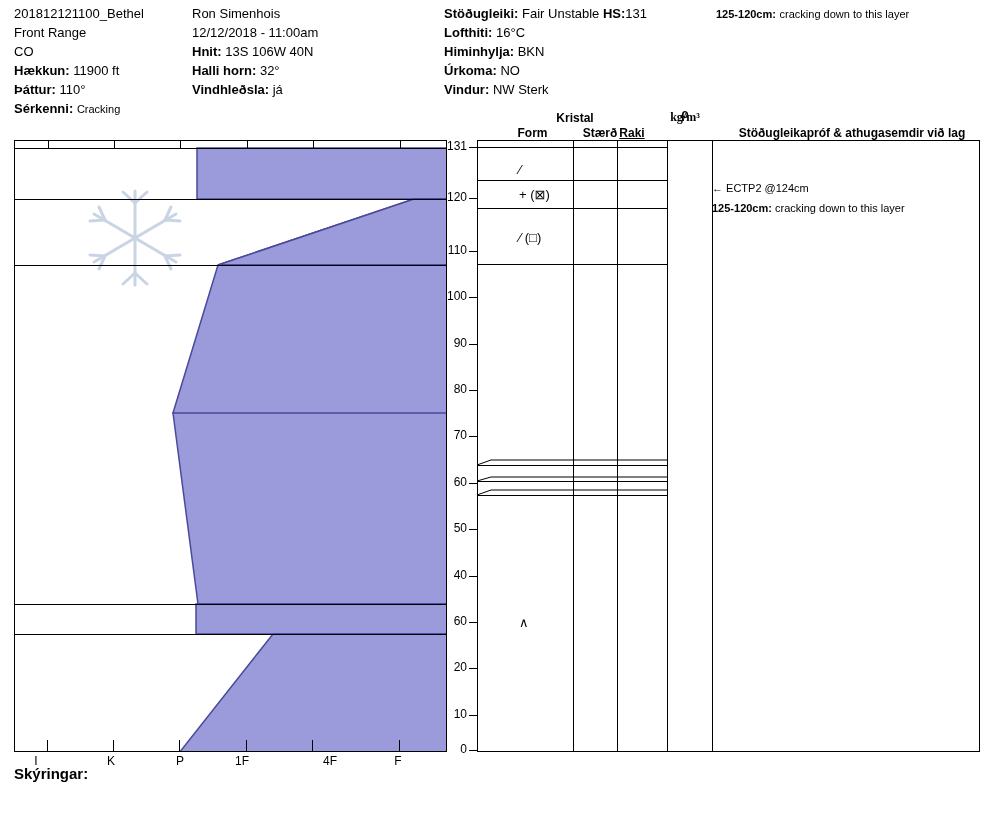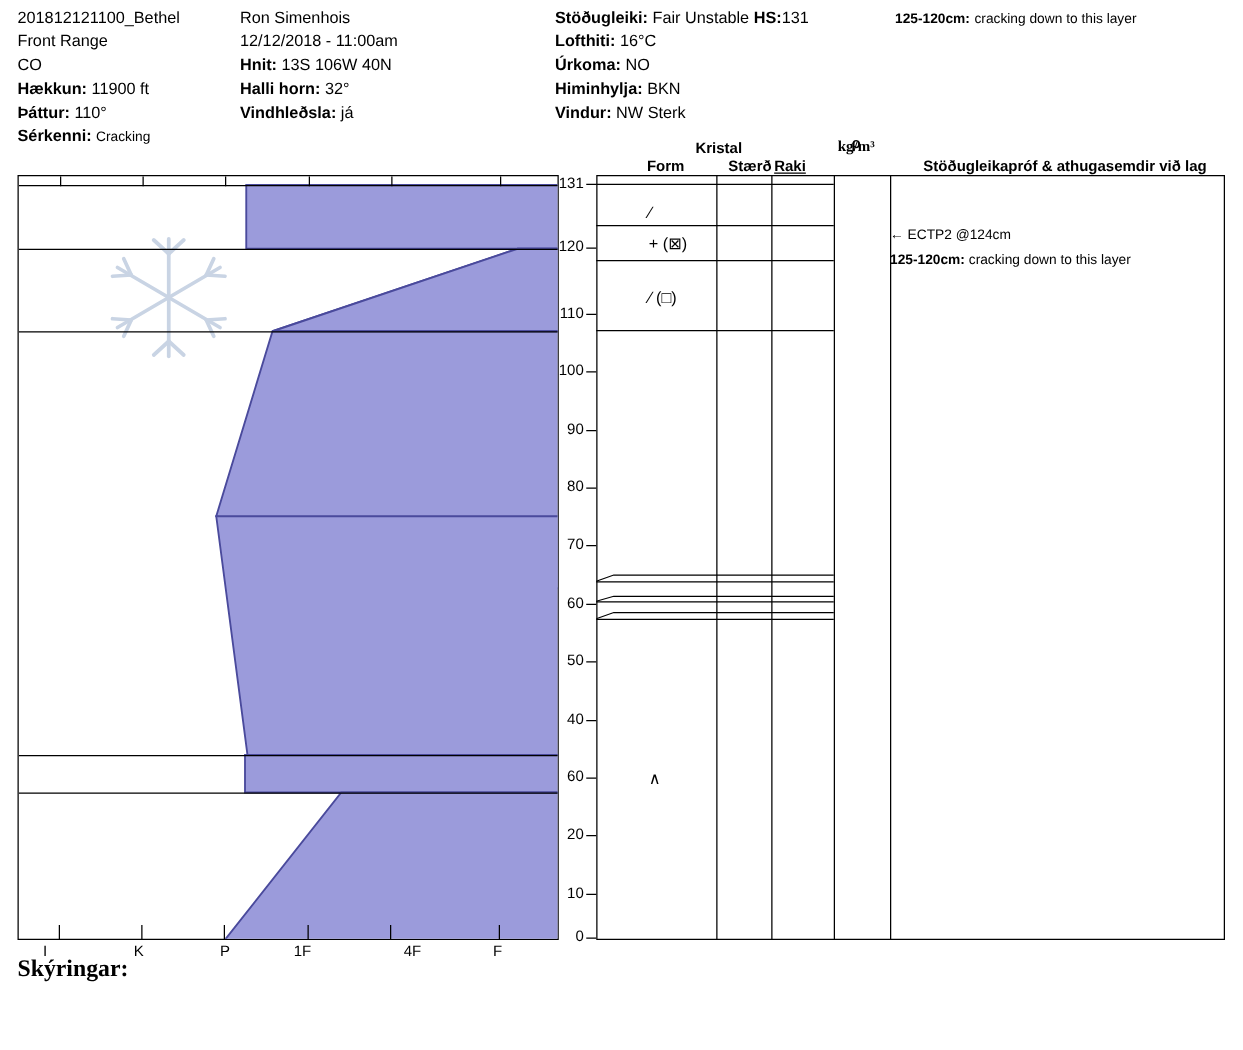--- a/index.html
+++ b/index.html
@@ -44,21 +44,21 @@
     position: absolute; left: 26px; top: 62px;
     font-size: 20px; letter-spacing: 3px; font-weight: bold;
     color: #f0a060; opacity: .75;
     font-family: "Liberation Sans", sans-serif;
   }
 
   
   .hardlbl { position: absolute; top: 754px; font-size: 12px; text-align: center; width: 40px; }
   .hardtick { position: absolute; top: 740px; width: 1px; height: 12px; background: #000; }
 
-  #skyr { position: absolute; left: 14px; top: 765px; font-size: 19px; font-weight: bold; font-family: Liberation Serif, serif; }
+  #skyr { position: absolute; left: 14px; top: 765px; font-size: 15px; font-weight: bold; }
 
   
   #depthaxis { position: absolute; left: 449px; top: 140px; width: 28px; height: 612px; }
   .dtick { position: absolute; right: 0; width: 8px; height: 1px; background: #000; }
   .dlbl { position: absolute; right: 10px; font-size: 12px; text-align: right; transform: translateY(-8px); }
 
   
   #tbl { position: absolute; left: 477px; top: 140px; width: 503px; height: 612px; }
   .tcol { position: absolute; top: 0; height: 612px; border-left: 1px solid #000; }
   #tbl .outer { position:absolute; left:0; top:0; width:503px; height:612px; border:1px solid #000; }
@@ -128,26 +128,26 @@
     <div class="row">
       <span class="lbl">Stöðugleiki:</span>
       <span class="val">Fair Unstable</span>
       <span class="lbl">HS:</span><span class="val">131</span>
     </div>
     <div class="row">
       <span class="lbl">Lofthiti:</span>
       <span class="val">16°C</span>
     </div>
     <div class="row">
+      <span class="lbl">Himinhylja:</span>
+      <span class="val">BKN</span>
+    </div>
+    <div class="row">
       <span class="lbl">Úrkoma:</span>
       <span class="val">NO</span>
-    </div>
-    <div class="row">
-      <span class="lbl">Himinhylja:</span>
-      <span class="val">BKN</span>
     </div>
     <div class="row">
       <span class="lbl">Vindur:</span>
       <span class="val">NW Sterk</span>
     </div>
   </div>
 
   <div class="hdr col4">
     <div class="row" style="padding-left:14px">
       <span class="sm b">125-120cm:</span>

